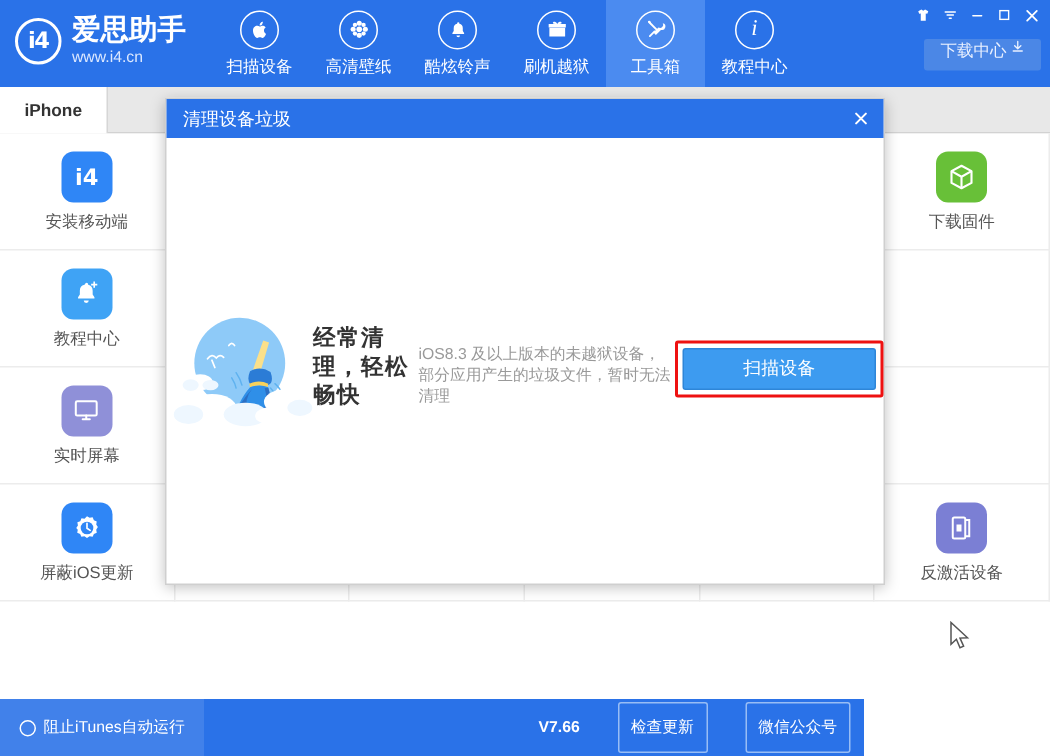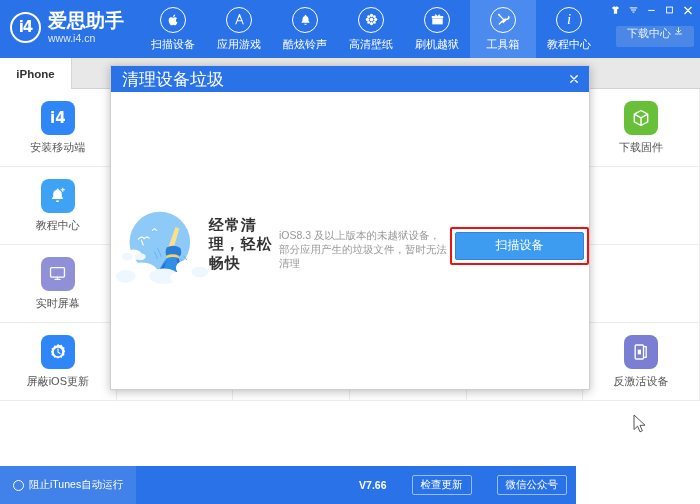--- a/index.html
+++ b/index.html
@@ -144,21 +144,21 @@
     width: 480px; height: 325px;
     background: #ffffff;
     border: 1px solid #cfcfcf;
   }
   .dlg-title {
     position: relative;
     height: 26px; background: #2a72e8;
     display: flex; align-items: center;
   }
   .dlg-title-text {
-    color: #ffffff; font-size: 17px; margin-left: 11px;
+    color: #ffffff; font-size: 12px; margin-left: 11px;
   }
   .dlg-close {
     position: absolute; right: 5px; top: 3px;
     width: 20px; height: 20px;
     display: flex; align-items: center; justify-content: center;
     cursor: pointer;
   }
   .dlg-body {
     height: 297px;
     display: flex; align-items: center;
@@ -207,21 +207,21 @@
     width: 11px; height: 11px; border-radius: 50%;
     border: 1.5px solid #ffffff;
   }
   .sb-left span { color: #ffffff; font-size: 10.5px; }
   .sb-right {
     margin-left: auto; display: flex; align-items: center;
     gap: 25px; padding-right: 9px;
   }
   .sb-version { color: #ffffff; font-size: 10.5px; font-weight: bold; }
   .sb-btn {
-    height: 20px; padding: 2px 8px;
+    height: 20px; padding: 16px 8px;
     border: 1px solid #98bdf5; border-radius: 2px;
     color: #ffffff; font-size: 10.5px;
     display: flex; align-items: center; justify-content: center;
     cursor: pointer;
   }
 </style>
 </head>
 <body>
 
 <div id="app">
@@ -241,58 +241,50 @@
       <div class="nav-item">
         <div class="nav-ico">
           <svg width="14" height="14" viewBox="0 0 24 24" fill="#fff">
             <path d="M17.05 12.5c0-2.3 1.9-3.4 2-3.5-1.1-1.6-2.8-1.8-3.4-1.8-1.4-.15-2.8.85-3.5.85-.7 0-1.85-.83-3.05-.8-1.55.02-3 .9-3.8 2.3-1.6 2.8-.4 7 1.2 9.3.8 1.1 1.7 2.35 2.9 2.3 1.15-.05 1.6-.75 3-.75s1.8.75 3.05.72c1.25-.02 2.05-1.13 2.8-2.25.9-1.3 1.25-2.55 1.27-2.6-.03-.02-2.45-.95-2.47-3.77z"></path>
             <path d="M14.9 5.6c.62-.77 1.05-1.83.93-2.9-.9.04-2 .6-2.65 1.36-.58.68-1.1 1.77-.96 2.8 1.01.08 2.04-.5 2.68-1.26z"></path>
           </svg>
         </div>
         <div class="nav-label">扫描设备</div>
       </div>
 
-      <div class="nav-item">
-        <div class="nav-ico">
-          <svg width="15" height="15" viewBox="0 0 24 24" fill="none" stroke="#fff" stroke-width="1.8" stroke-linecap="round" stroke-linejoin="round">
-            <path d="M12 4 L6.2 19 M12 4 L17.8 19 M8 14 H16.5"></path>
-          </svg>
-        </div>
-        <div class="nav-label">应用游戏</div>
-      </div>
-
-      <div class="nav-item">
-        <div class="nav-ico">
-          <svg width="13" height="14" viewBox="0 0 24 24" fill="#fff">
-            <path d="M12 2.5a1.4 1.4 0 0 1 1.4 1.4v.5a5.6 5.6 0 0 1 4.2 5.4v3.4l1.6 2.6v1.1H4.8v-1.1l1.6-2.6V9.8a5.6 5.6 0 0 1 4.2-5.4v-.5A1.4 1.4 0 0 1 12 2.5z"></path>
-            <path d="M9.8 18.8h4.4a2.2 2.2 0 0 1-4.4 0z"></path>
-          </svg>
-        </div>
-        <div class="nav-label">酷炫铃声</div>
-      </div>
 
       <div class="nav-item">
         <div class="nav-ico">
           <svg width="15" height="15" viewBox="0 0 24 24" fill="#fff">
             <circle cx="12" cy="12" r="3"></circle>
             <circle cx="12" cy="5.5" r="2.7"></circle>
               <circle cx="12" cy="18.5" r="2.7"></circle>
             <circle cx="5.5" cy="12" r="2.7"></circle>
               <circle cx="18.5" cy="12" r="2.7"></circle>
             <circle cx="7.4" cy="7.4" r="2.3"></circle>
               <circle cx="16.6" cy="16.6" r="2.3"></circle>
             <circle cx="16.6" cy="7.4" r="2.3"></circle>
               <circle cx="7.4" cy="16.6" r="2.3"></circle>
           </svg>
         </div>
         <div class="nav-label">高清壁纸</div>
       </div>
 
       <div class="nav-item">
         <div class="nav-ico">
+          <svg width="13" height="14" viewBox="0 0 24 24" fill="#fff">
+            <path d="M12 2.5a1.4 1.4 0 0 1 1.4 1.4v.5a5.6 5.6 0 0 1 4.2 5.4v3.4l1.6 2.6v1.1H4.8v-1.1l1.6-2.6V9.8a5.6 5.6 0 0 1 4.2-5.4v-.5A1.4 1.4 0 0 1 12 2.5z"></path>
+            <path d="M9.8 18.8h4.4a2.2 2.2 0 0 1-4.4 0z"></path>
+          </svg>
+        </div>
+        <div class="nav-label">酷炫铃声</div>
+      </div>
+
+      <div class="nav-item">
+        <div class="nav-ico">
           <svg width="15" height="14" viewBox="0 0 24 24" fill="#fff">
             <path d="M3 9.5h18v10H3z"></path>
             <path d="M2.2 5.2h19.6v4H2.2z"></path>
             <path d="M12 4.8C10.5 2.5 8.3 2 7.3 3c-1 1 .4 2.6 4.7 1.8zM12 4.8c1.5-2.3 3.7-2.8 4.7-1.8 1 1-.4 2.6-4.7 1.8z"></path>
           </svg>
         </div>
         <div class="nav-label">刷机越狱</div>
       </div>
 
       <div class="nav-item active">

